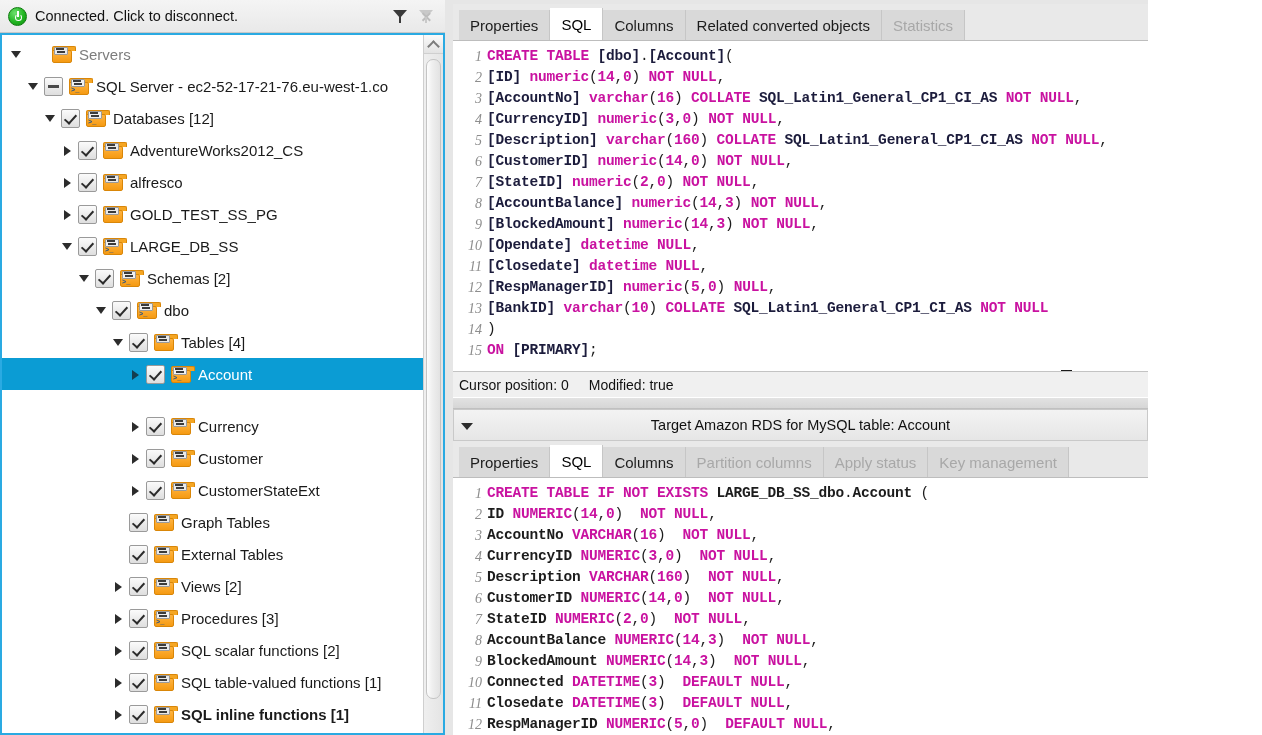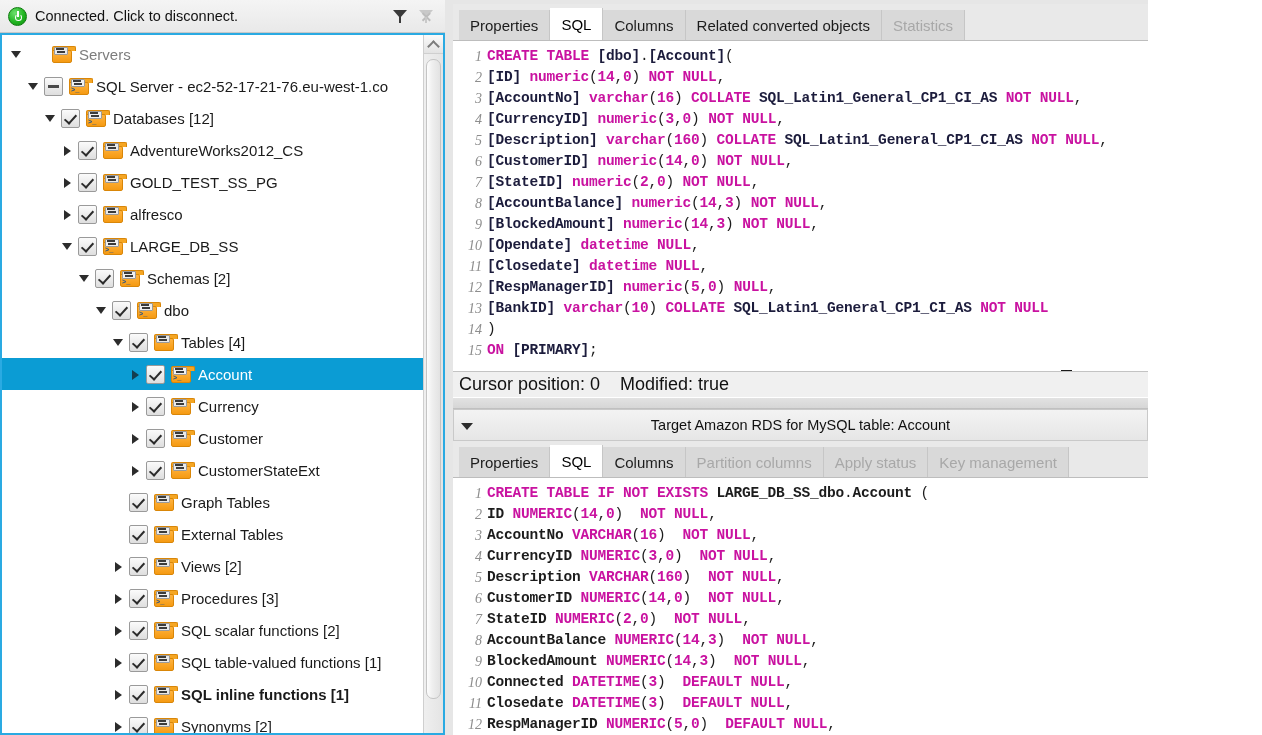--- a/index.html
+++ b/index.html
@@ -375,21 +375,21 @@
   .pl  { color: #1c1c1c; font-weight: bold; }
   .num { color: #c912a0; }
   .op  { color: #1c1c1c; font-weight: normal; }
 
   .statusbar {
     height: 26px;
     background: #f0f0f0;
     border-top: 1px solid #c3c3c3;
     display: flex;
     align-items: center;
-    font-size: 18px;
+    font-size: 14px;
     color: #111;
     padding-left: 6px;
     box-sizing: border-box;
   }
   .statusbar span { margin-right: 20px; }
 
   .splitter {
     height: 10px;
     background: linear-gradient(to bottom, #e2e2e2, #d6d6d6);
     border-top: 1px solid #ffffff;
@@ -534,35 +534,35 @@
             <span class="chk checked"></span>
             <span class="ficon">
               <span class="tab"></span>
               <span class="body"></span>
               <span class="sheet"></span>
               <span class="arrows">
                 <i></i>
                 <i></i>
               </span>
             </span>
+            <span class="node-label">alfresco</span>
+          </div>
+          <div class="node" style="padding-left: 57px;">
+            <span class="arrow right"></span>
+            <span class="chk checked"></span>
+            <span class="ficon">
+              <span class="tab"></span>
+              <span class="body"></span>
+              <span class="sheet"></span>
+              <span class="arrows">
+                <i></i>
+                <i></i>
+              </span>
+            </span>
             <span class="node-label">GOLD_TEST_SS_PG</span>
-          </div>
-          <div class="node" style="padding-left: 57px;">
-            <span class="arrow right"></span>
-            <span class="chk checked"></span>
-            <span class="ficon">
-              <span class="tab"></span>
-              <span class="body"></span>
-              <span class="sheet"></span>
-              <span class="arrows">
-                <i></i>
-                <i></i>
-              </span>
-            </span>
-            <span class="node-label">alfresco</span>
           </div>
           <div class="node" style="padding-left: 57px;">
             <span class="arrow down"></span>
             <span class="chk checked"></span>
             <span class="ficon db">
               <span class="tab"></span>
               <span class="body"></span>
               <span class="sheet"></span>
               <span class="arrows">
                 <i></i>
@@ -624,21 +624,21 @@
               <span class="body"></span>
               <span class="sheet"></span>
               <span class="arrows">
                 <i></i>
                 <i></i>
               </span>
               <span class="prompt">&gt;_</span>
             </span>
             <span class="node-label">Account</span>
           </div>
-          <div class="node" style="padding-left: 125px;">
+          <div class="node" style="padding-left: 125px; margin-top: 20px;">
             <span class="arrow right"></span>
             <span class="chk checked"></span>
             <span class="ficon">
               <span class="tab"></span>
               <span class="body"></span>
               <span class="sheet"></span>
               <span class="arrows">
                 <i></i>
                 <i></i>
               </span>

